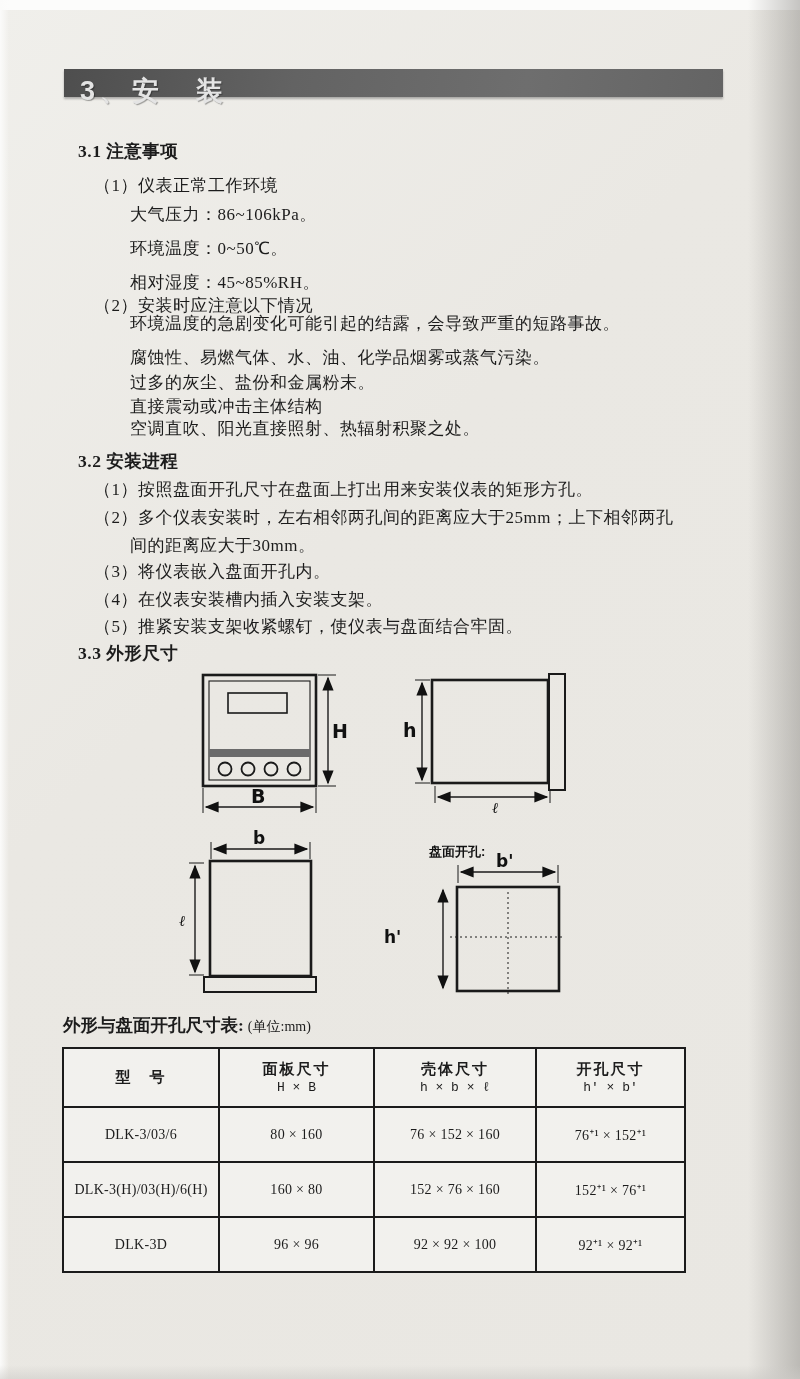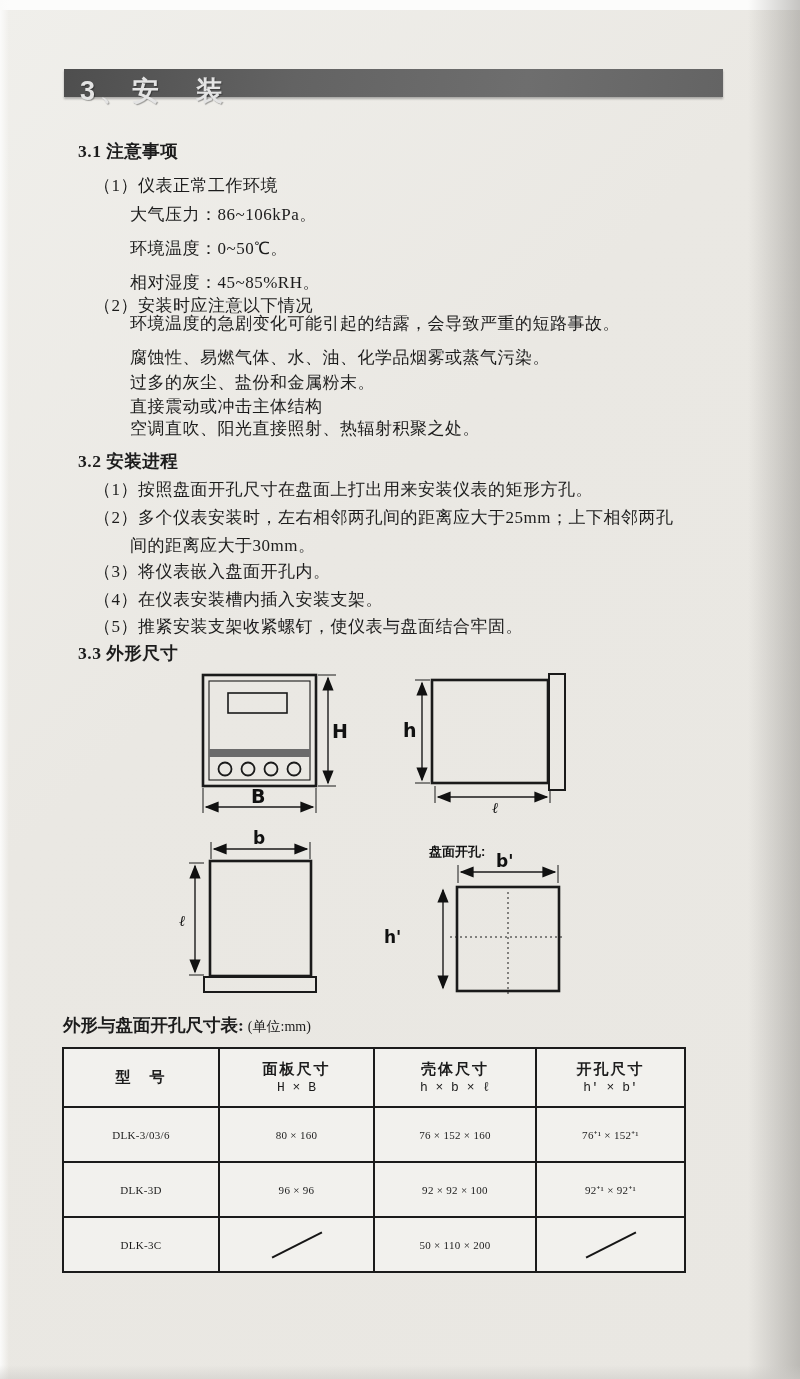--- a/index.html
+++ b/index.html
@@ -33,21 +33,21 @@
 
   .tbl-caption{position:absolute;left:63px;top:1013px;white-space:nowrap;}
   .tbl-caption .main{font-weight:bold;font-size:17.5px;}
   .tbl-caption .unit{font-size:14px;}
 
   table.dim-table{position:absolute;left:62px;top:1047px;width:622px;
        border-collapse:collapse;table-layout:fixed;background:rgba(252,252,251,0.45);}
   table.dim-table th,table.dim-table td{border:2.2px solid #1b1b1b;text-align:center;
        vertical-align:middle;padding:0;margin-left:44px;}
   table.dim-table th{height:57px;font-weight:bold;}
-  table.dim-table td{height:53px;font-size:11px;letter-spacing:0.3px;}
+  table.dim-table td{height:53px;font-size:14px;letter-spacing:0.3px;}
   .th-l1{display:block;font-size:15px;letter-spacing:2px;}
   .th-l2{display:block;font-family:Liberation Mono, monospace;font-weight:normal;
        font-size:13px;margin-top:1px;text-align:center;}
   .slash-mark{width:56px;height:0;border-top:2px solid #161616;margin:0 auto;
        transform:rotate(-27deg);}
 </style>
 </head>
 <body>
 
 <div class="edge-top"></div>
@@ -178,29 +178,25 @@
       <span class="th-l2">h' × b'</span>
     </th>
   </tr>
   <tr>
     <td>DLK-3/03/6</td>
     <td>80 × 160</td>
     <td>76 × 152 × 160</td>
     <td>76⁺¹ × 152⁺¹</td>
   </tr>
   <tr>
+    <td>DLK-3(H)/03(H)/6(H)</td>
+    <td>160 × 80</td>
+    <td>152 × 76 × 160</td>
+    <td>152⁺¹ × 76⁺¹</td>
+  </tr>
+  <tr>
     <td>DLK-3D</td>
     <td>96 × 96</td>
     <td>92 × 92 × 100</td>
     <td>92⁺¹ × 92⁺¹</td>
   </tr>
-  <tr>
-    <td>DLK-3C</td>
-    <td>
-          <div class="slash-mark"></div>
-        </td>
-    <td>50 × 110 × 200</td>
-    <td>
-          <div class="slash-mark"></div>
-        </td>
-  </tr>
 </tbody>
   </table>
 
 </body></html>

